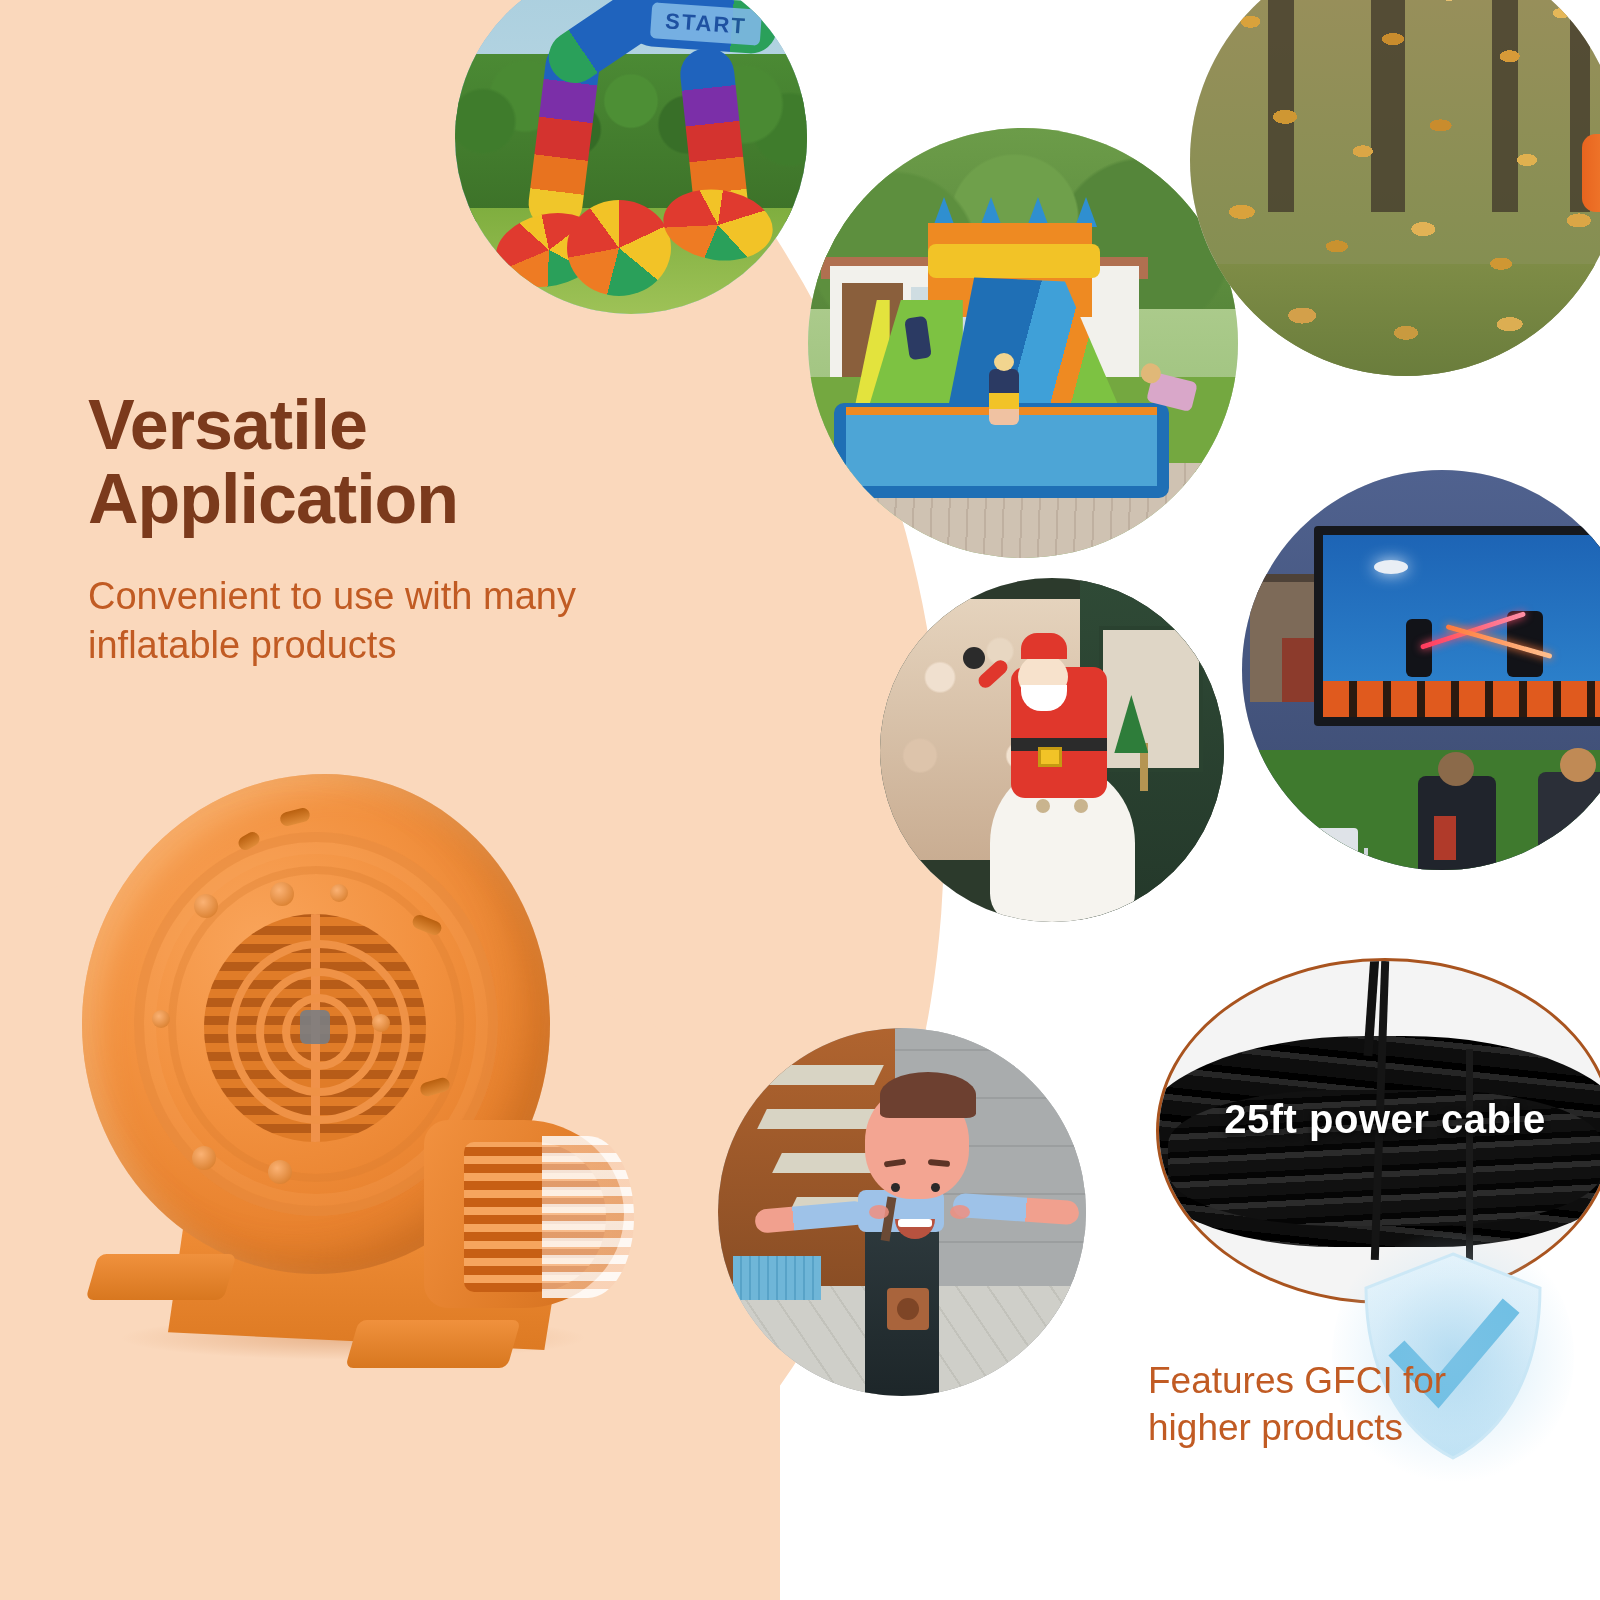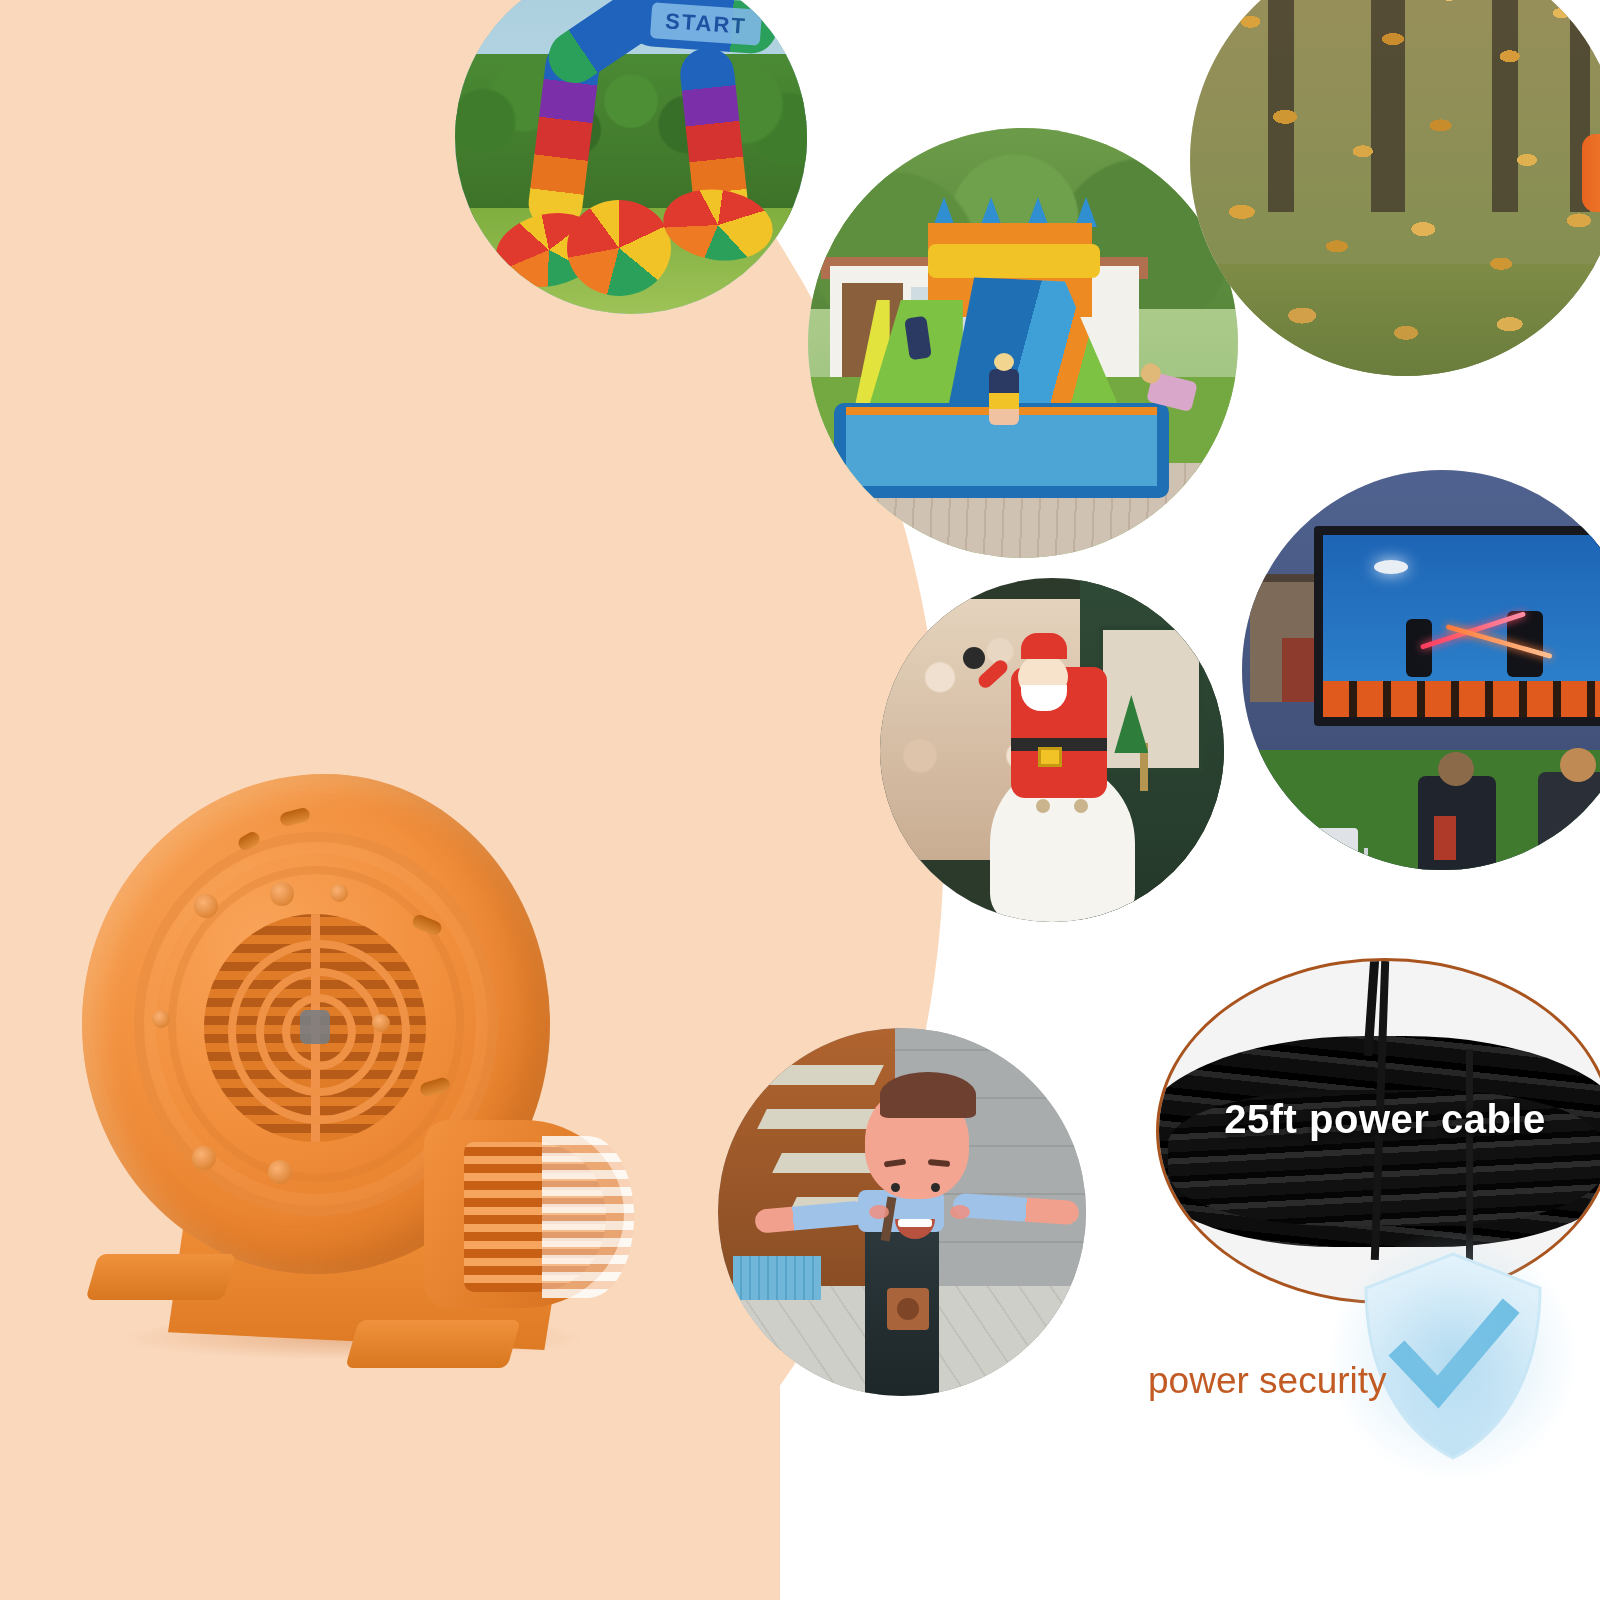--- a/index.html
+++ b/index.html
@@ -335,20 +335,30 @@
     background:radial-gradient(ellipse,rgba(190,92,22,.30),rgba(190,92,22,0) 70%);}
 </style>
 </head>
 <body>
 
 <div class="stage">
 
   <div class="peach-blob"></div>
   <div class="peach-blob2"></div>
 
+  <div class="txt-block">
+    <h1 class="h-main">
+      <span>Versatile</span>
+      <span>Application</span>
+    </h1>
+    <p class="h-sub">
+      <span>Convenient to use with many</span>
+      <span>inflatable products</span>
+    </p>
+  </div>
 
   <div class="circ c-arch">
     <div class="arch-sky"></div>
     <div class="arch-trees"></div>
     <div class="arch-grass"></div>
     <div class="arch-leg arch-legL"></div>
     <div class="arch-leg arch-legR"></div>
     <div class="arch-topL"></div>
     <div class="arch-topR"></div>
     <div class="arch-start">START</div>
@@ -480,21 +490,22 @@
           <stop offset="100%" stop-color="#bfe2f4"></stop>
         </linearGradient>
       </defs>
       <path d="M95 6 L182 40 C182 120 150 182 95 210 C40 182 8 120 8 40 Z" fill="url(#shg)" stroke="#cfe9f6" stroke-width="3"></path>
       <path d="M46 108 L80 144 L146 66" fill="none" stroke="#56b4de" stroke-width="22" stroke-linecap="square" stroke-linejoin="miter"></path>
     </svg>
   </div>
 
   <div class="br-block">
     <p class="br-p">
-      <span>power security</span>
+      <span>Features GFCI for</span>
+      <span>higher products</span>
     </p>
   </div>
 
   <div class="blower">
     <div class="bl-shadow"></div>
     <div class="bl-base"></div>
     <div class="bl-shell">
       <div class="bl-ring"></div>
       <div class="bl-ring2"></div>
       <div class="bl-grille">

